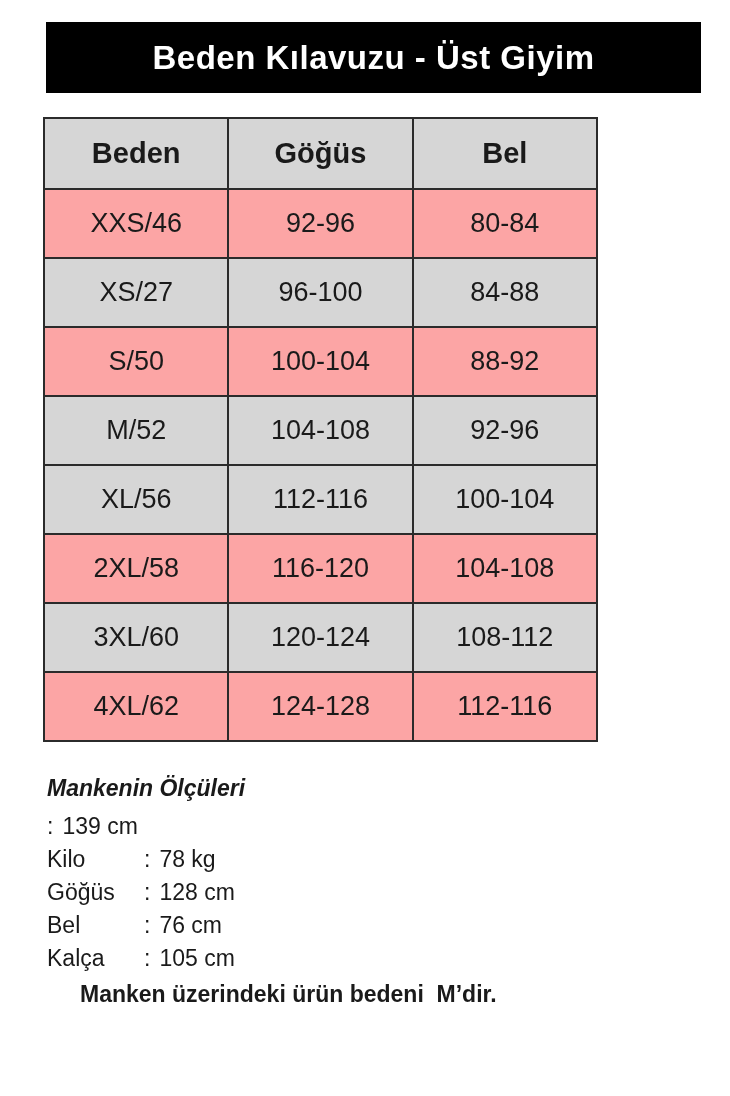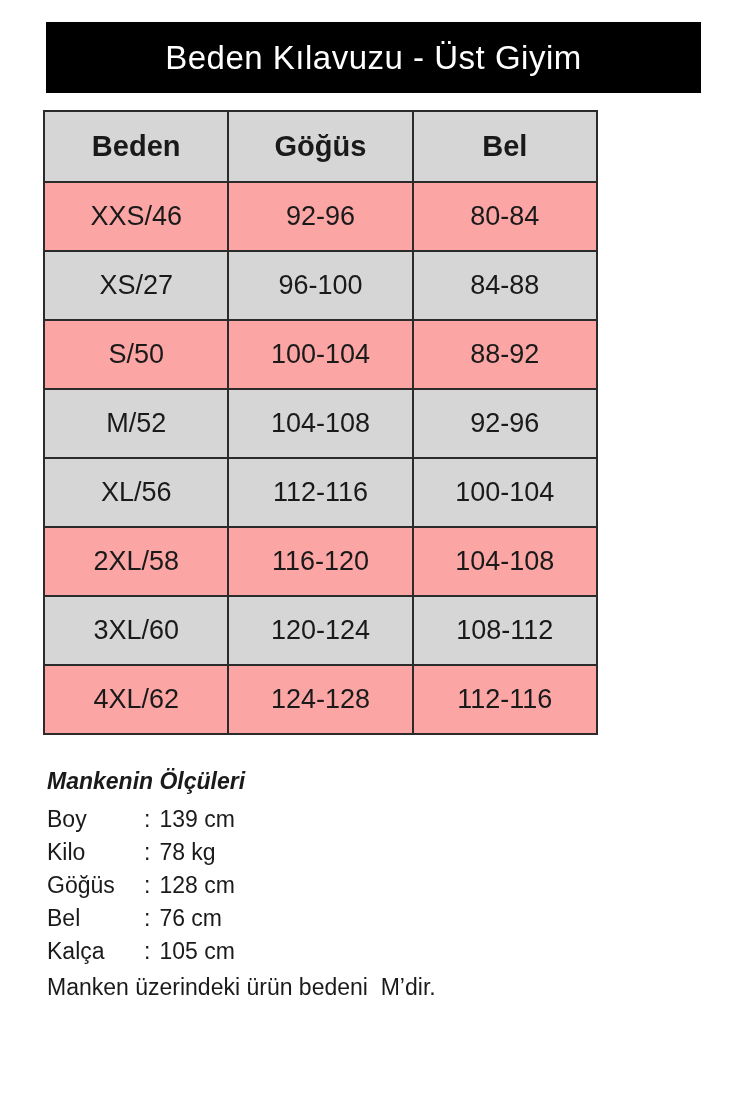--- a/index.html
+++ b/index.html
@@ -13,25 +13,25 @@
   }
   .title-bar {
     margin: 22px 29px 0 46px;
     height: 71px;
     background: #000000;
     color: #ffffff;
     display: flex;
     align-items: center;
     justify-content: center;
     font-size: 33px;
-    font-weight: 400;
+    font-weight: 700;
     letter-spacing: 0.5px;
   }
   .size-table {
-    margin: 17px 43px 0 43px;
+    margin: 24px 43px 0 43px;
     width: 555px;
     border-collapse: collapse;
     table-layout: fixed;
   }
   .size-table th,
   .size-table td {
     border: 2px solid #2b2b2b;
     text-align: center;
     vertical-align: middle;
   }
@@ -64,23 +64,24 @@
     display: flex;
     font-size: 23px;
     line-height: 33px;
     font-weight: 400;
   }
   .m-label { width: 97px; flex: 0 0 97px; }
   .m-sep { margin-right: 9px; }
   .model-note {
     margin-top: 3px;
     font-size: 23px;
-    font-weight: 400;
+    font-weight: 700;
     line-height: 33px;
     white-space: pre-wrap;
+    margin-left: 33px;
   }
 </style>
 </head>
 <body>
 
 <div class="title-bar">
   <span>Beden Kılavuzu - Üst Giyim</span>
 </div>
 
 <table class="size-table">
@@ -132,21 +133,20 @@
       <td>124-128</td>
       <td>112-116</td>
     </tr>
   </tbody>
 </table>
 
 <div class="model-section">
   <div class="model-heading">Mankenin Ölçüleri</div>
 
   <div class="measurement-row">
-    <span class="m-label">Boy</span>
     <span class="m-sep">:</span>
     <span>139 cm</span>
   </div>
   <div class="measurement-row">
     <span class="m-label">Kilo</span>
     <span class="m-sep">:</span>
     <span>78 kg</span>
   </div>
   <div class="measurement-row">
     <span class="m-label">Göğüs</span>

